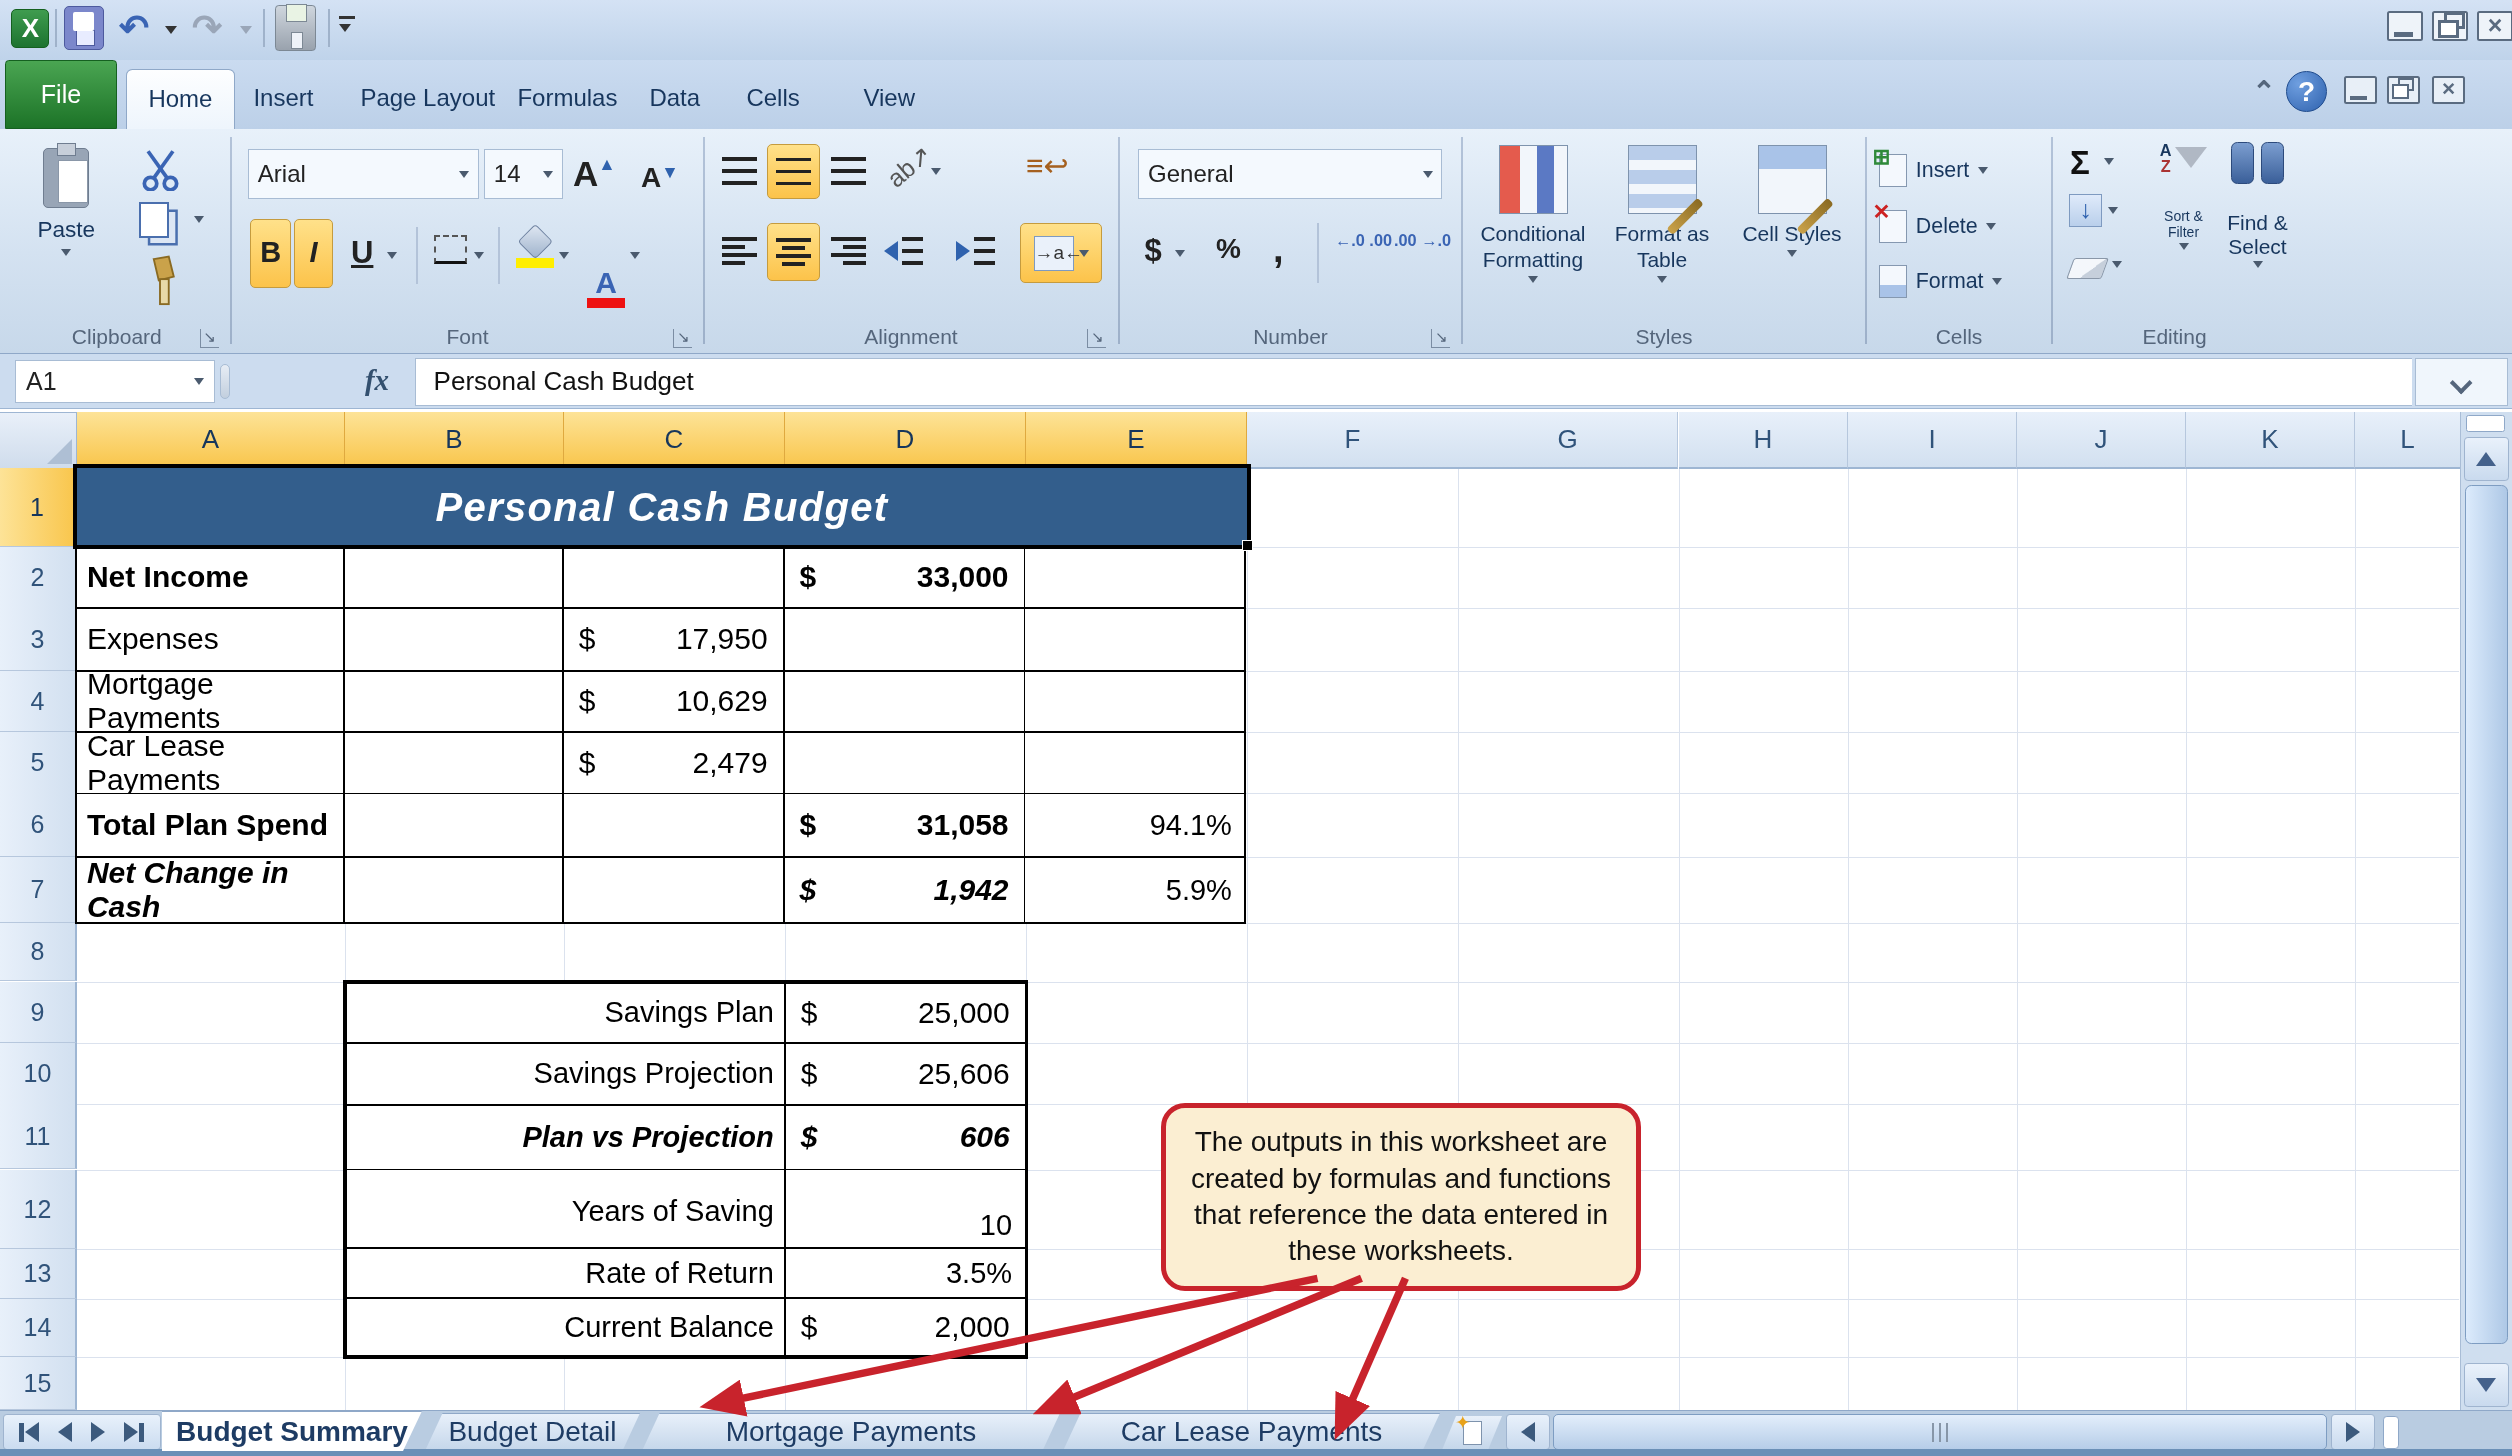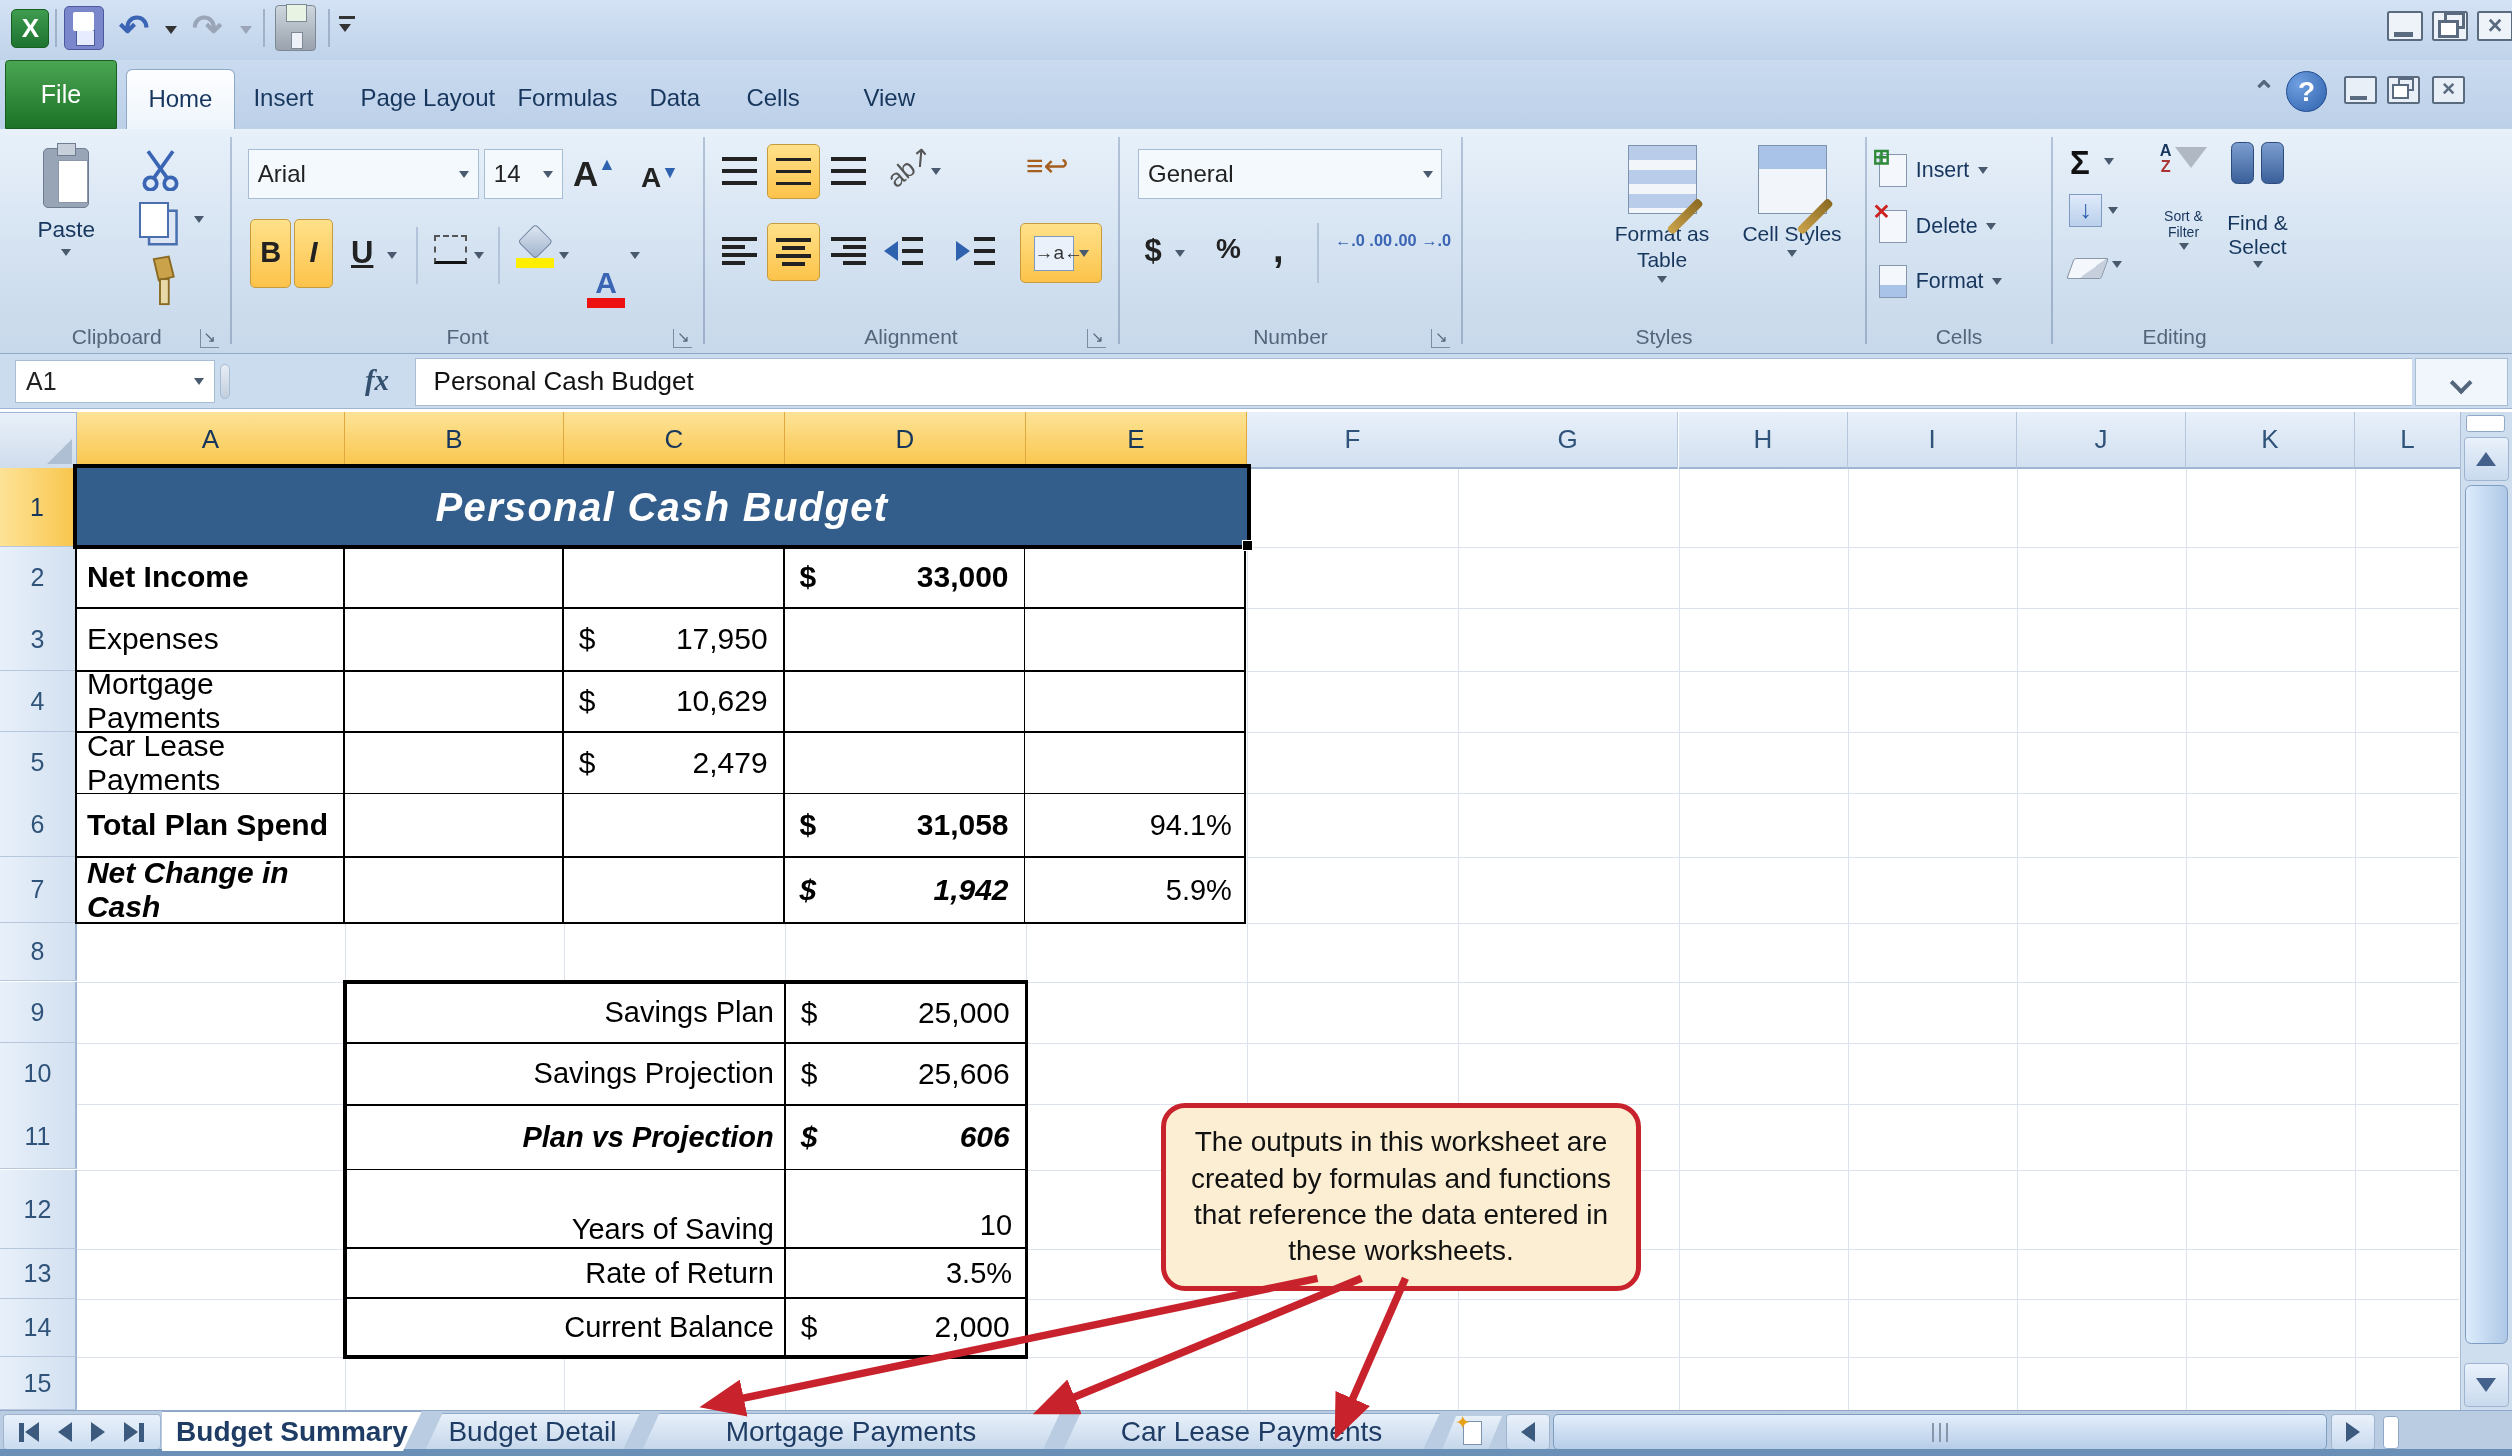--- a/index.html
+++ b/index.html
@@ -322,20 +322,25 @@
     <div class="abs numglyph" style="left:151px;top:99px;font-size:38px">,</div>
     <div class="abs" style="left:195px;top:94px;width:1.9px;height:60px;background:#b3c3d9"></div>
     <div class="abs decbtn" style="left:207px;top:102px"><span class="blue">←.0 .00</span></div>
     <div class="abs decbtn" style="left:266px;top:102px"><span class="blue">.00 →.0</span></div>
     <div class="grp-label">Number</div>
     <div class="launcher" style="right:8.8px">↘</div>
   </div>
   <div class="grp-div" style="left:1461px"></div>
 
   <div class="abs" style="left:1465px;top:0;width:398px;height:225px">
+    <div class="bigbtn" style="left:5px">
+      <div class="stygrid" id="cf-icon"></div>
+      <div class="blabel">Conditional Formatting</div>
+      <div class="dd"></div>
+    </div>
     <div class="bigbtn" style="left:134px">
       <div class="stygrid" id="ft-icon">
           <div class="brush"></div>
         </div>
       <div class="blabel">Format as Table</div>
       <div class="dd"></div>
     </div>
     <div class="bigbtn" style="left:264px">
       <div class="stygrid" id="cs-icon">
           <div class="brush"></div>
@@ -538,21 +543,21 @@
     <div class="xcell rlbl">Savings Projection</div>
     <div class="xcell money">
         <span>$</span>
         <span>25,606</span>
       </div>
     <div class="xcell rlbl b i">Plan vs Projection</div>
     <div class="xcell money b i">
         <span>$</span>
         <span>606</span>
       </div>
-    <div class="xcell rlbl" style="align-items:flex-end;padding-bottom:1px">Years of Saving</div>
+    <div class="xcell rlbl" style="align-items:flex-end;padding-bottom:19px">Years of Saving</div>
     <div class="xcell pct" style="align-items:flex-end;padding-bottom:5px">10</div>
     <div class="xcell rlbl">Rate of Return</div>
     <div class="xcell pct">3.5%</div>
     <div class="xcell rlbl">Current Balance</div>
     <div class="xcell money">
         <span>$</span>
         <span>2,000</span>
       </div>
   </div>
 

